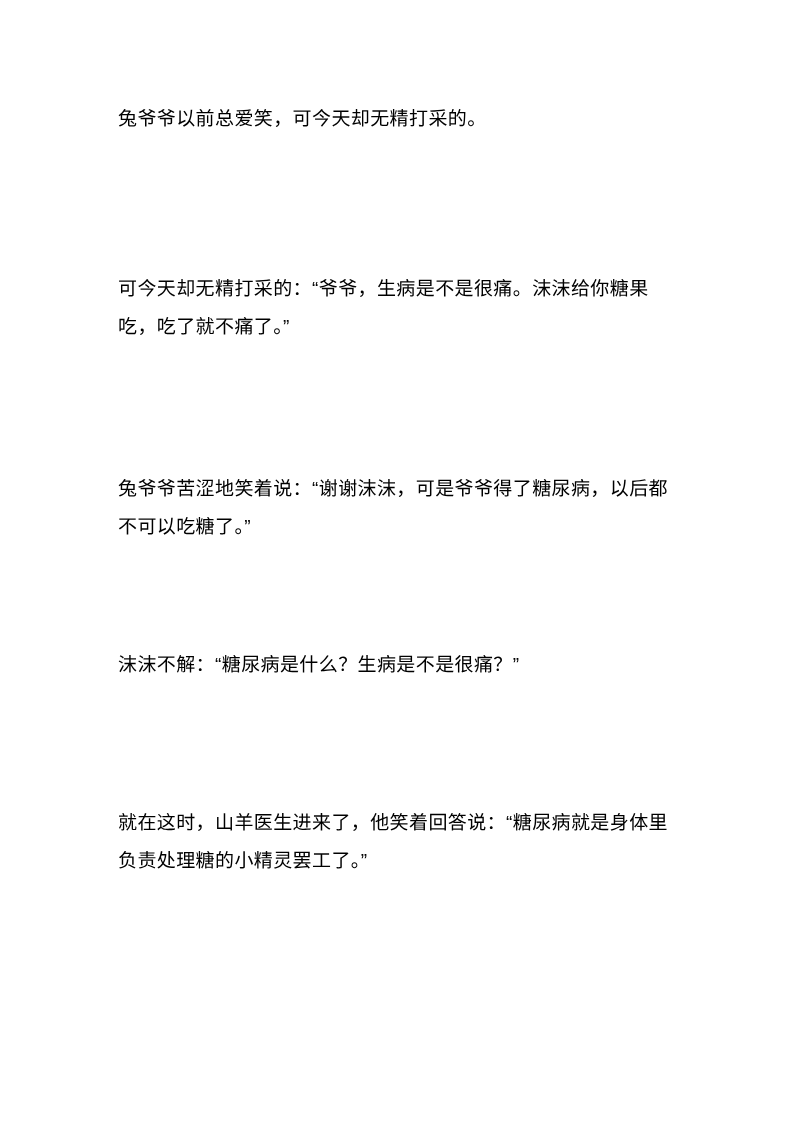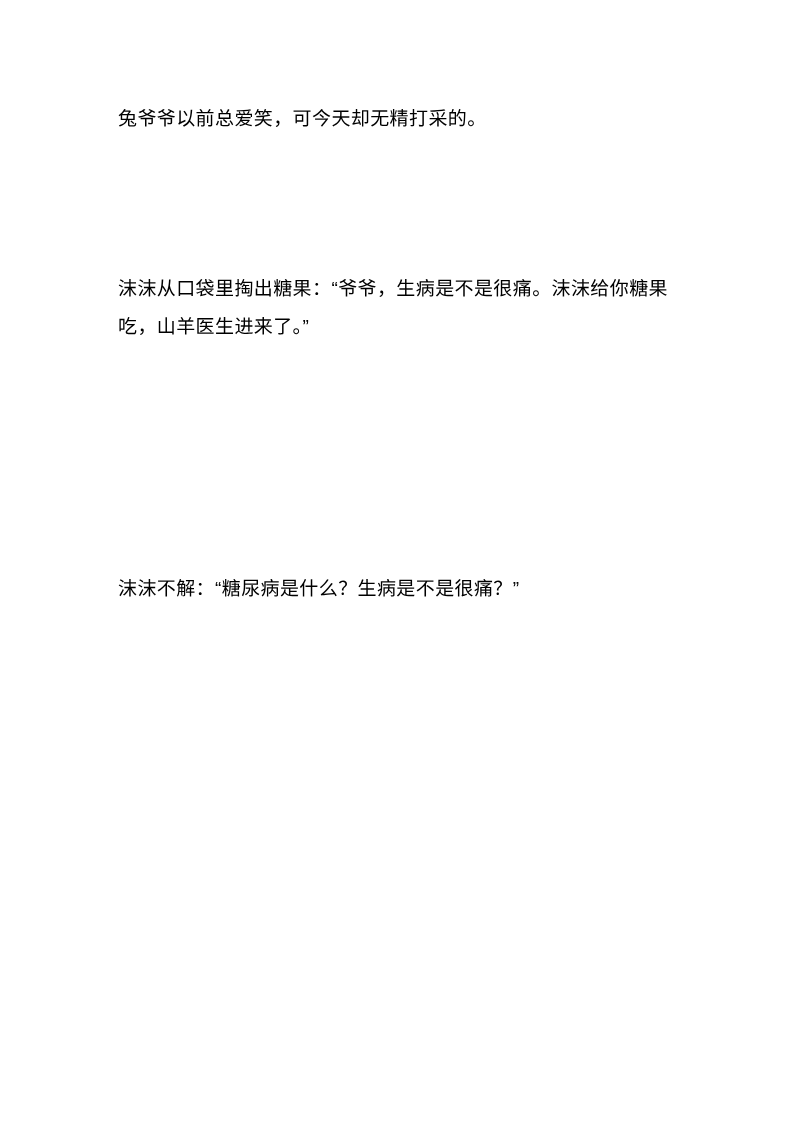--- a/index.html
+++ b/index.html
@@ -45,26 +45,28 @@
 </head>
 <body>
 
 <div class="page">
   <div class="content">
 
     <p class="para">兔爷爷以前总爱笑，可今天却无精打采的。</p>
 
     <div class="gap-1"></div>
 
-    <p class="para">沫沫从口袋里掏出糖果：“爷爷，生病是不是很痛。沫沫给你糖果吃，山羊医生进来了。”</p>
+    <p class="para">可今天却无精打采的：“爷爷，生病是不是很痛。沫沫给你糖果吃，吃了就不痛了。”</p>
 
     <div class="gap-2"></div>
 
+    <p class="para">兔爷爷苦涩地笑着说：“谢谢沫沫，可是爷爷得了糖尿病，以后都不可以吃糖了。”</p>
 
     <div class="gap-3"></div>
 
     <p class="para">沫沫不解：“糖尿病是什么？生病是不是很痛？”</p>
 
     <div class="gap-4"></div>
 
+    <p class="para">就在这时，山羊医生进来了，他笑着回答说：“糖尿病就是身体里负责处理糖的小精灵罢工了。”</p>
 
   </div>
 </div>
 
 </body></html>

